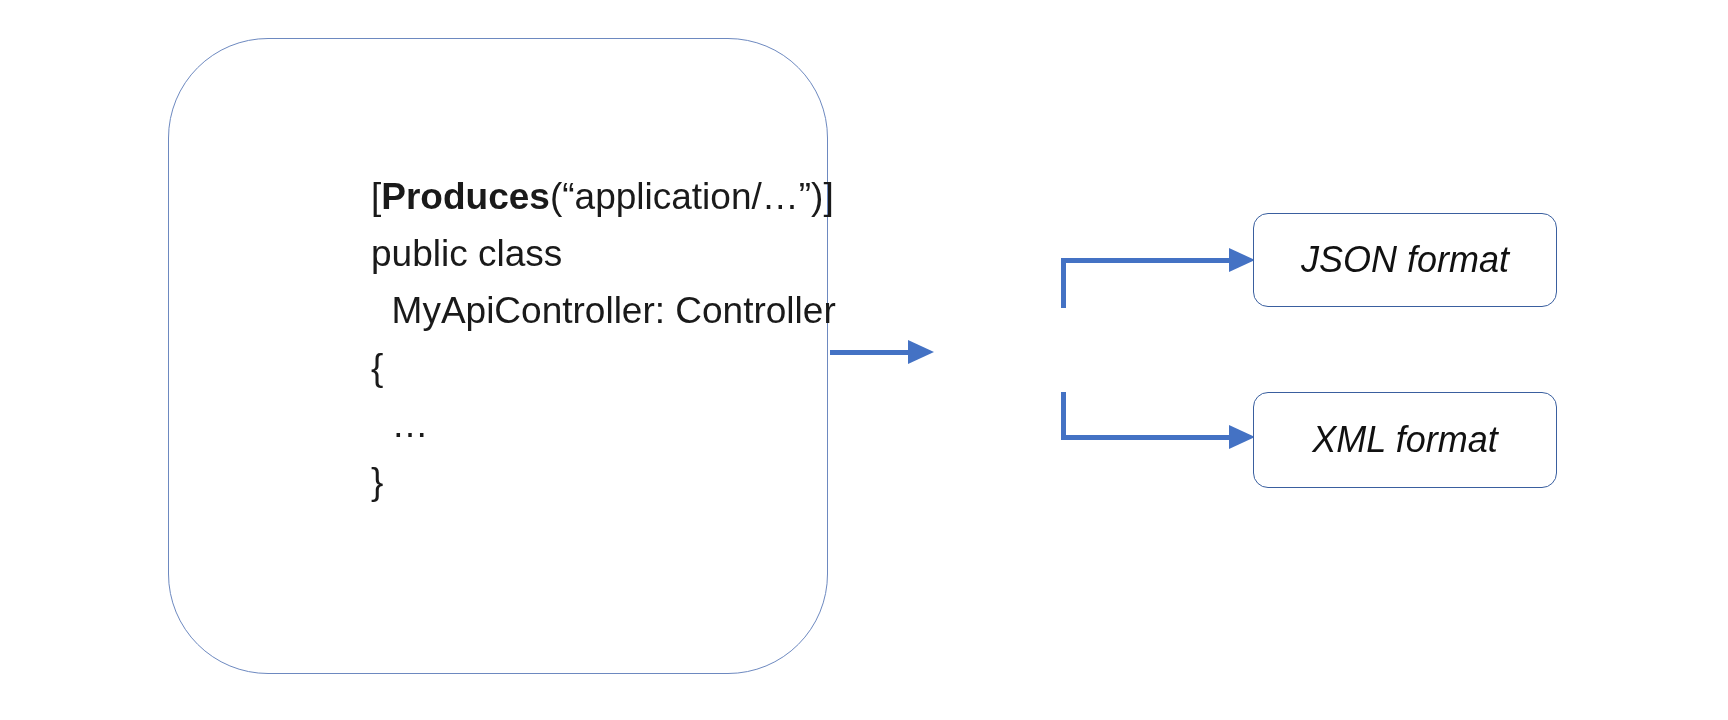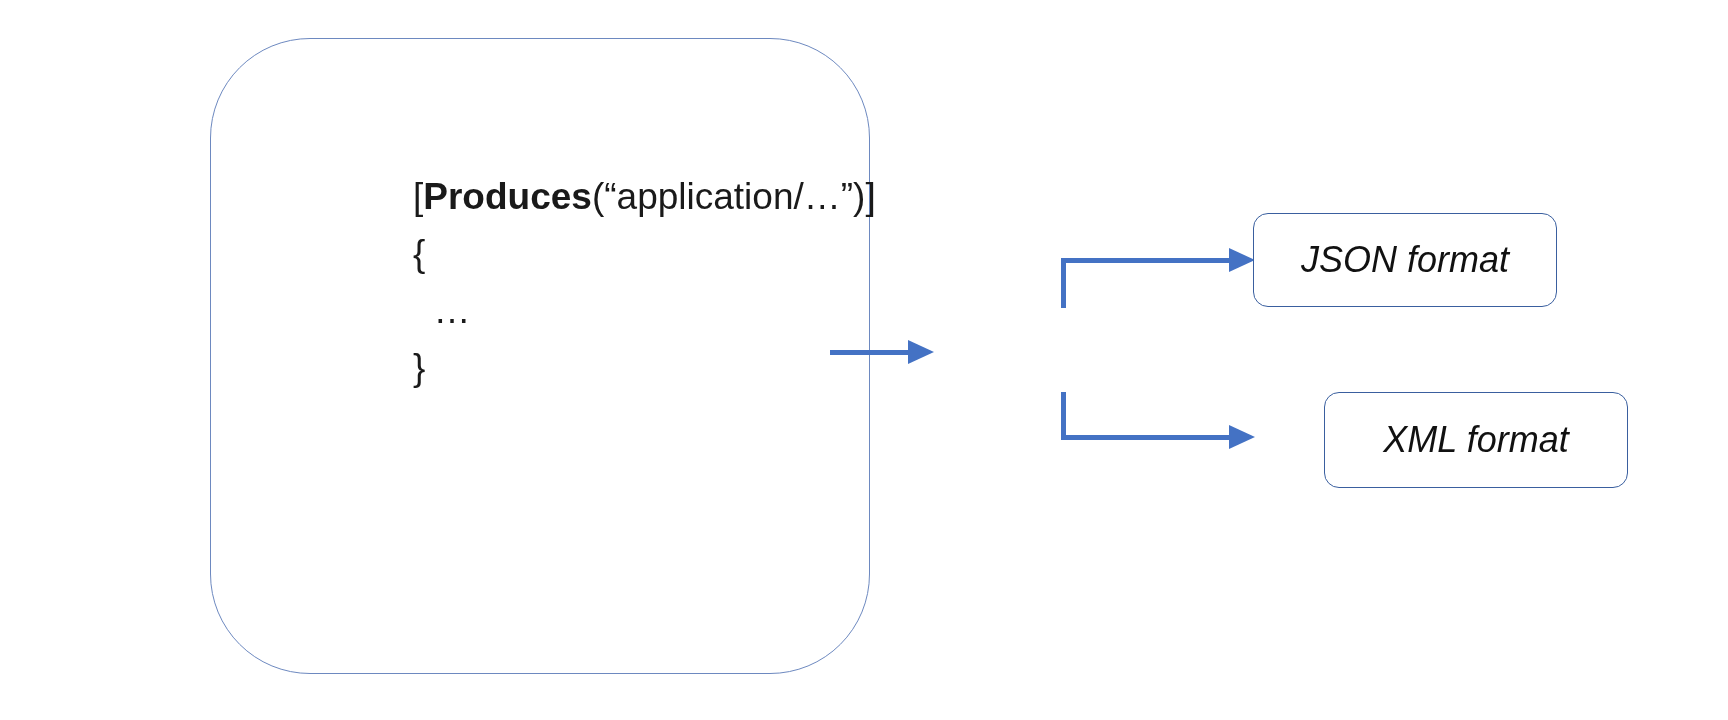--- a/index.html
+++ b/index.html
@@ -21,21 +21,20 @@
   }
   
   .code-box {
     position: absolute;
     left: 168px; top: 38px;
     width: 660px; height: 636px;
     border: 1.5px solid var(--bigborder);
     border-radius: 100px;
     background: #ffffff;
     box-sizing: border-box;
-    margin-left: 42px;
   }
   .code-text {
     position: absolute;
     left: 202px; top: 129px;
     font-size: 37px;
     line-height: 57px;
     color: var(--text);
     letter-spacing: 0px;
   }
   .code-line { white-space: pre; }
@@ -66,40 +65,42 @@
     z-index: 2;
   }
   .node-label {
     font-style: italic;
     font-size: 36px;
     color: #111111;
     white-space: nowrap;
   }
   .node-requestor { left: 935px; top: 308px; width: 262px; height: 84px; border-radius: 13px; }
   .node-json      { left: 1253px; top: 213px; width: 304px; height: 94px; border-radius: 15px; }
-  .node-xml       { left: 1324px; top: 392px; width: 304px; height: 96px; border-radius: 15px; }
+  .node-xml       { left: 1253px; top: 392px; width: 304px; height: 96px; border-radius: 15px; }
 
   
   .conn-code-to-requestor      { left: 830px;  top: 350px; width: 80px;  height: 5px; }
   .head-code-to-requestor      { left: 908px;  top: 340px; }
   .conn-requestor-up-vertical  { left: 1061px; top: 258px; width: 5px;   height: 50px; }
   .conn-requestor-json-horiz   { left: 1061px; top: 258px; width: 170px; height: 5px; }
   .head-requestor-json         { left: 1229px; top: 248px; }
   .conn-requestor-down-vertical{ left: 1061px; top: 392px; width: 5px;   height: 47px; }
   .conn-requestor-xml-horiz    { left: 1061px; top: 435px; width: 170px; height: 5px; }
   .head-requestor-xml          { left: 1229px; top: 425px; }
 </style>
 </head>
 <body>
 
 <div class="canvas" style="--arrow: #4472C4; --border: #3A5F9F; --bigborder: #6D89C0; --text: #1a1a1a;">
 
   <div class="code-box">
     <div class="code-text">
         <div class="code-line"><span>[</span><span class="b">Produces</span><span>(“application/…”)]</span></div>
+        <div class="code-line"><span>public class</span></div>
+        <div class="code-line"><span>  MyApiController: Controller</span></div>
         <div class="code-line"><span>{</span></div>
         <div class="code-line"><span>  …</span></div>
         <div class="code-line"><span>}</span></div>
       </div>
   </div>
 
   <div class="conn conn-code-to-requestor"></div>
   <div class="arrowhead head-code-to-requestor"></div>
 
   <div class="conn conn-requestor-up-vertical"></div>

